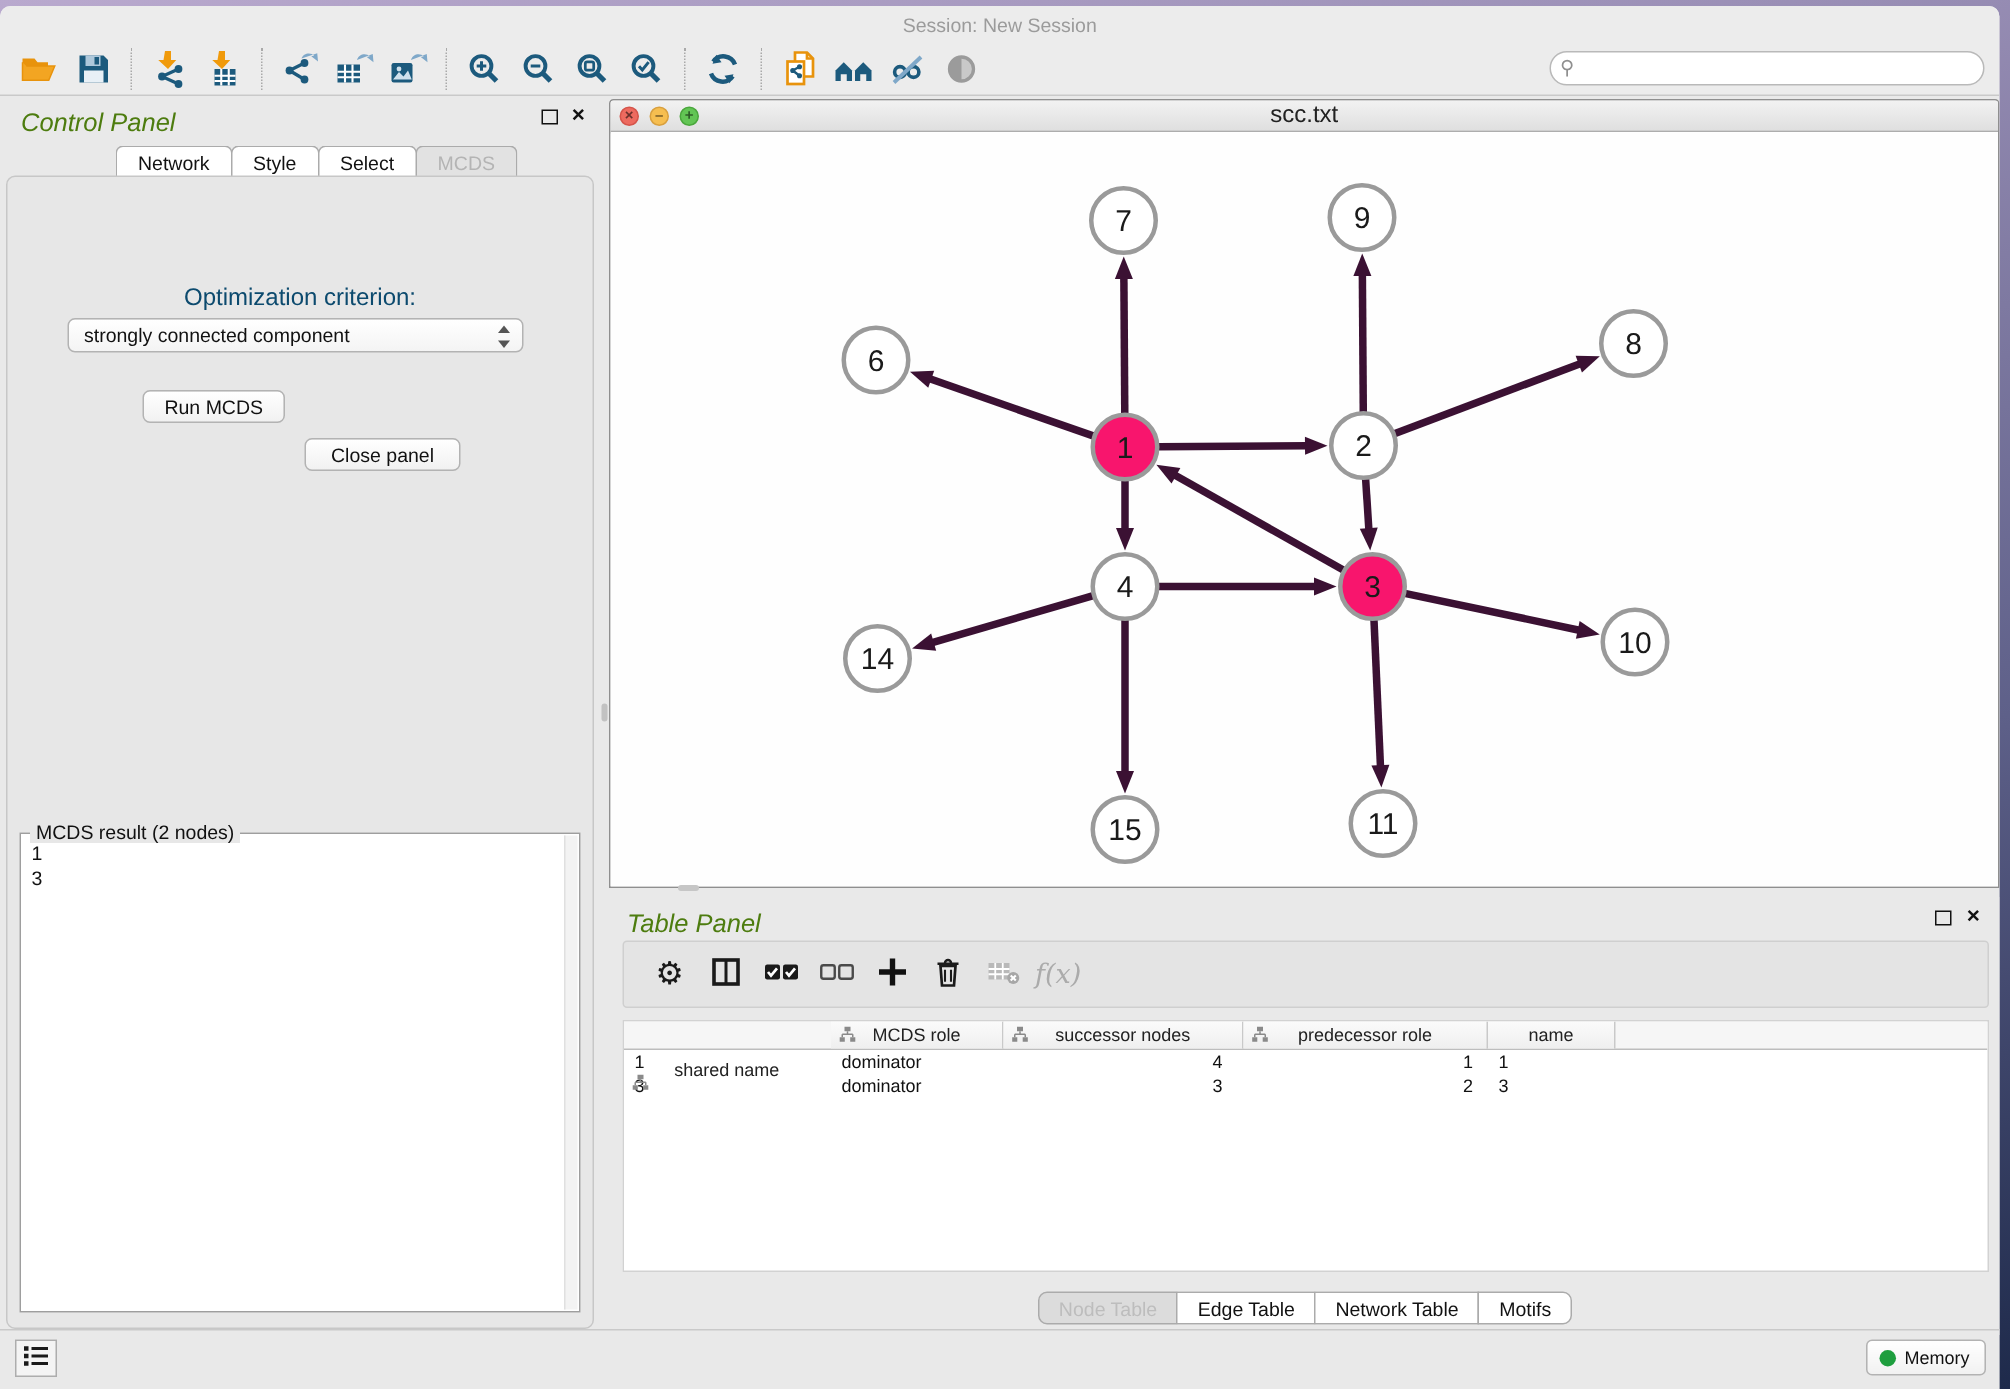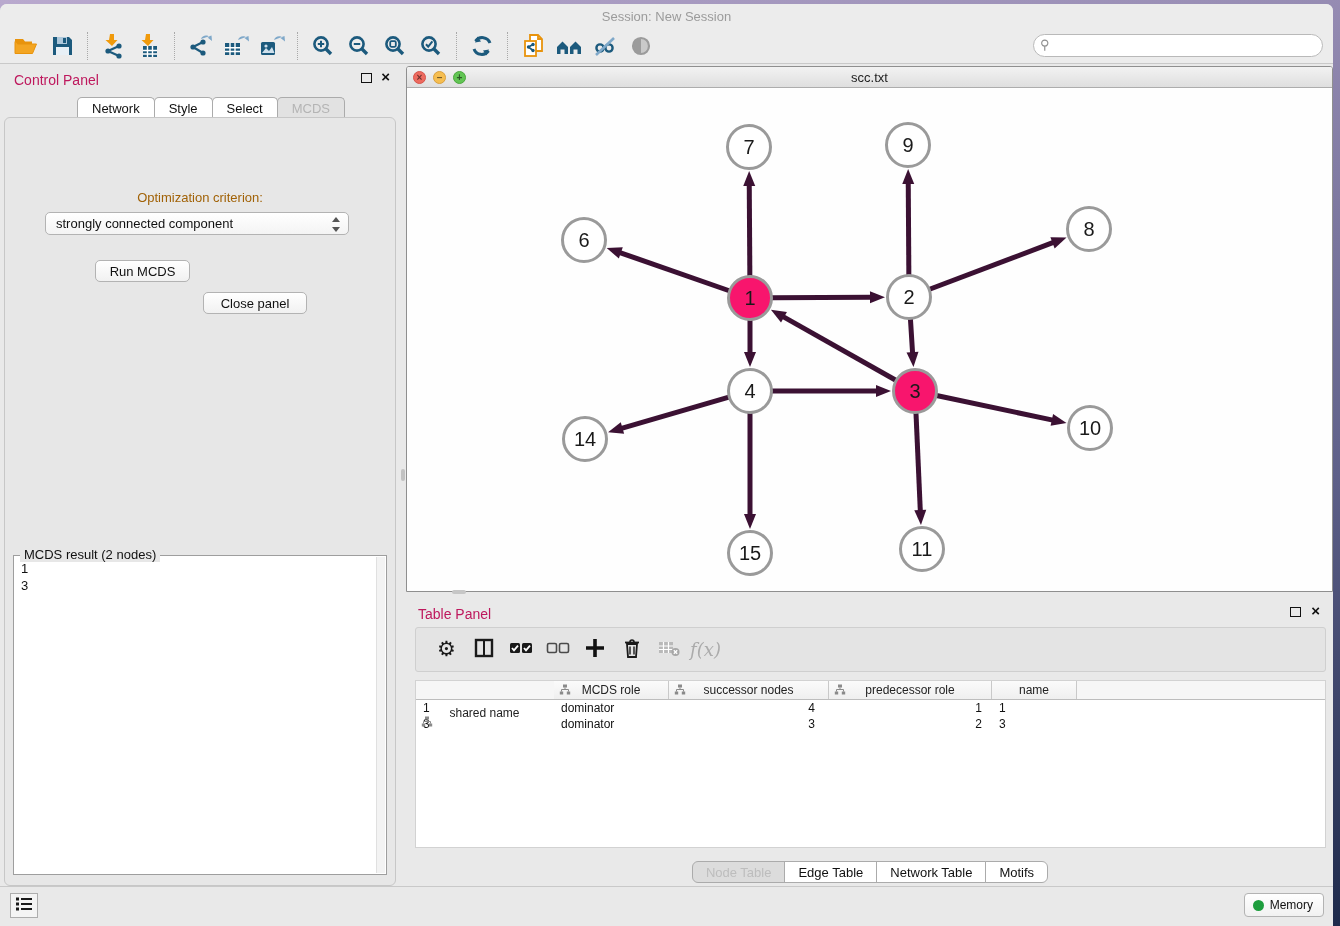--- a/index.html
+++ b/index.html
@@ -18,47 +18,47 @@
   .tb-sep { width:1px; height:28px; border-left:1px dotted #A9A9A9; margin:0 7px; flex:0 0 auto; }
   .search-wrap { margin-left:auto; margin-right:4px; position:relative; width:290px; height:23px; }
   .search-wrap input { width:100%; height:100%; border:1px solid #B9B9B9; border-radius:12px; background:#fff; padding:0 8px 0 24px; font-size:12px; outline:none; }
   .search-glyph { position:absolute; left:7px; top:3px; font-size:13px; color:#8F8F8F; }
 
   .main { position:absolute; top:60px; left:0; right:0; height:826px; background:#E9E9E9; }
 
   
   .control-panel { position:absolute; left:0; top:0; width:400px; height:826px; background:#E9E9E9; }
   .panel-head { position:absolute; left:0; top:0; right:0; height:30px; }
-  .panel-title { position:absolute; left:14px; top:8px; font-size:14px; color:#be185d; }
+  .panel-title { position:absolute; left:14px; top:8px; font-size:17px; color:#4d7c0f;font-style:italic; }
   .float-ic { position:absolute; top:9px; width:11px; height:10px; border:1.6px solid #111; background:transparent; }
   .close-ic { position:absolute; top:4px; font-size:15px; font-weight:bold; color:#111; line-height:18px; }
   .cp-tabs { position:absolute; left:77px; top:33px; height:21px; display:flex; }
   .cp-tab { height:21px; padding:0 14px; font-size:13px; display:flex; align-items:center; background:#fff; border:1px solid #ABABAB; border-bottom:none; border-radius:5px 5px 0 0; margin-right:-1px; color:#111; }
   .cp-tab.active { background:#E2E2E2; color:#B4B4B4; }
   .cp-content { position:absolute; left:4px; right:4px; top:53px; bottom:4px; border:1px solid #C7C7C7; border-radius:6px; background:#E7E7E7; }
-  .opt-label { position:absolute; left:0; right:0; top:72px; text-align:center; font-size:13px; color:#a16207; }
+  .opt-label { position:absolute; left:0; right:0; top:72px; text-align:center; font-size:16px; color:#0c4a6e; }
   .dropdown { position:absolute; left:40px; right:46px; top:94px; height:23px; background:linear-gradient(#FFF,#F4F4F4); border:1px solid #B3B3B3; border-radius:5px; display:flex; align-items:center; padding-left:10px; font-size:13px; color:#111; }
   .dd-stepper { position:absolute; right:7px; top:4px; width:10px; height:15px; }
   .dd-up { position:absolute; top:0; left:1px; width:0; height:0; border-left:4px solid transparent; border-right:4px solid transparent; border-bottom:5px solid #555; }
   .dd-dn { position:absolute; bottom:0; left:1px; width:0; height:0; border-left:4px solid transparent; border-right:4px solid transparent; border-top:5px solid #555; }
   .cp-btn { position:absolute; top:142px; height:22px; background:linear-gradient(#FFF,#F1F1F1); border:1px solid #B3B3B3; border-radius:5px; font-size:13px; color:#111; }
   .groupbox { position:absolute; left:8px; right:8px; top:437px; bottom:10px; border:1px solid #9E9E9E; background:#fff; }
   .groupbox-legend { position:absolute; top:-9px; left:6px; background:#E7E7E7; padding:0 4px; font-size:13px; color:#111; }
   .result-text { position:absolute; left:0; top:2px; right:10px; bottom:0; padding:2px 0 0 7px; font-size:13px; color:#111; white-space:pre; line-height:17px; overflow:hidden; }
   .result-scroll { position:absolute; right:1px; top:1px; width:9px; bottom:1px; background:#F3F3F3; border-left:1px solid #E0E0E0; }
 
   
   .v-split { position:absolute; left:400px; top:0; width:6px; height:826px; background:#E9E9E9; }
   .v-split .grip { position:absolute; left:1px; top:405px; width:4px; height:12px; background:#C2C2C2; border-radius:2px; }
   .h-grip { position:absolute; left:452px; top:526px; width:14px; height:4px; background:#C6C6C6; border-radius:2px; }
 
   
   .net-win { position:absolute; left:406px; top:2px; width:927px; height:526px; border:1px solid #8F8F8F; background:#fff; border-radius:3px 3px 0 0; overflow:hidden; }
   .net-title { height:21px; background:linear-gradient(#F2F2F2,#DFDFDF); border-bottom:1px solid #ADADAD; position:relative; display:flex; align-items:center; justify-content:center; }
-  .net-title .t { font-size:13px; color:#222; }
+  .net-title .t { font-size:16px; color:#222; }
   .tl { position:absolute; top:4px; width:13px; height:13px; border-radius:50%; font-size:10px; line-height:12px; text-align:center; color:rgba(0,0,0,0.55); font-weight:bold; }
   .tl.red { left:6px; background:#ED6A5F; border:1px solid #D5544A; }
   .tl.yel { left:26px; background:#F6BE50; border:1px solid #D9A03E; }
   .tl.grn { left:46px; background:#62C554; border:1px solid #4AA73C; }
   .net-canvas { position:absolute; left:0; top:22px; right:0; bottom:0; background:#FEFEFE; }
 
   
   .table-panel { position:absolute; left:406px; top:534px; right:0; bottom:0; background:#E9E9E9; }
   .tp-toolbar { position:absolute; left:9px; right:7px; top:29px; height:45px; background:#E4E4E4; border:1px solid #CFCFCF; border-radius:3px; display:flex; align-items:center; padding-left:12px; }
   .tp-btn { width:37px; height:36px; display:flex; align-items:center; justify-content:center; background:none; border:none; }

